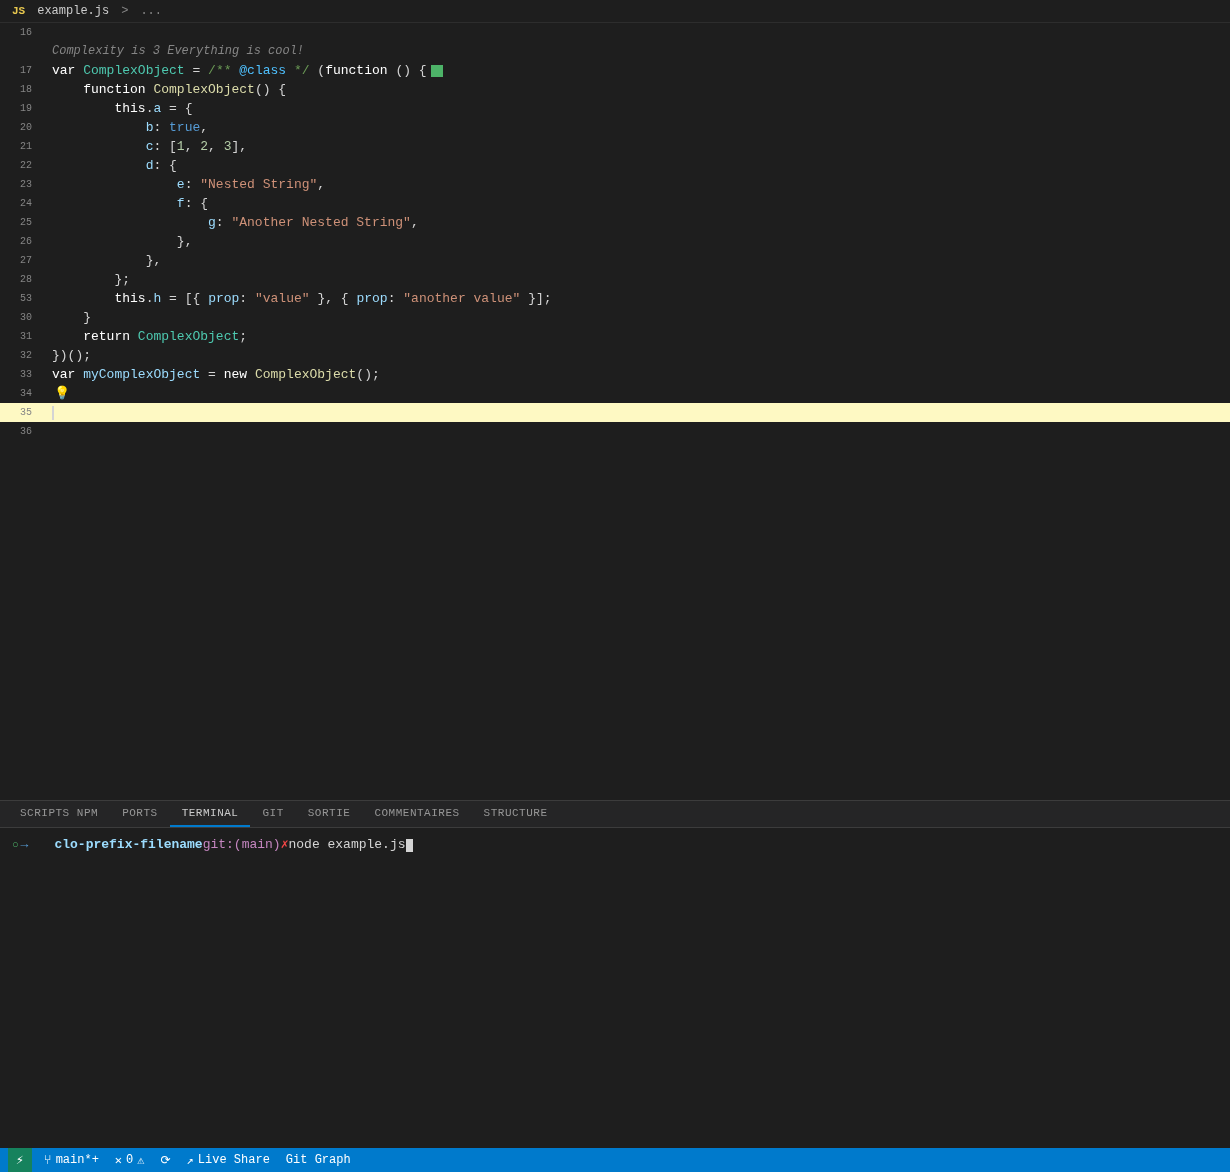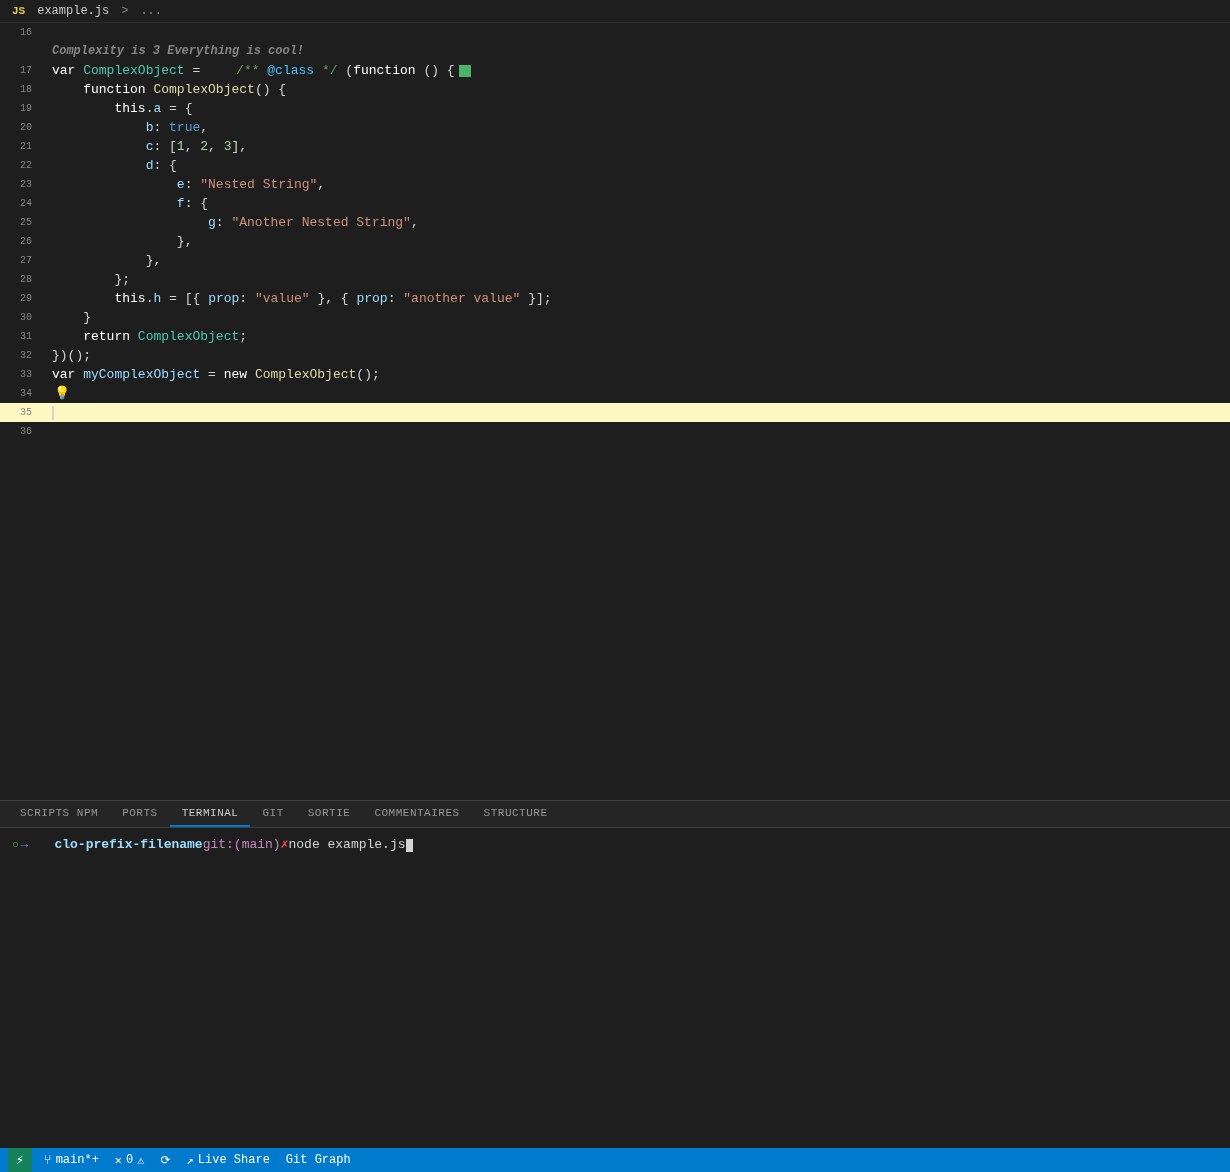--- a/index.html
+++ b/index.html
@@ -70,21 +70,21 @@
       line-height: 19px;
       font-size: 13px;
     }
 
     
     .kw { color: #ffffff; }        
     .fn { color: #dcdcaa; }        
     .cls { color: #4ec9b0; }       
     .str { color: #ce9178; }       
     .num { color: #b5cea8; }       
-    .cmt { color: #6a9955; margin-left: 28px; }       
+    .cmt { color: #6a9955; }       
     .prop { color: #9cdcfe; }      
     .op { color: #d4d4d4; }        
     .bool { color: #569cd6; }      
     .punc { color: #d4d4d4; }      
     .tag-blue { color: #4fc1ff; }
 
     .hint-icon {
       color: #e8c84f;
       font-size: 13px;
       line-height: 19px;
@@ -108,21 +108,20 @@
     }
     .info-line .line-number {
       color: #858585;
     }
     .info-text {
       color: #858585;
       font-style: italic;
       font-size: 12px;
       padding-left: 4px;
       line-height: 19px;
-      font-weight: bold;
     }
 
     
     .panel-bottom {
       background: #bef264;
       border-top: 1px solid #3c3c3c;
       flex-shrink: 0;
     }
 
     
@@ -316,21 +315,21 @@
       <div class="line-number">27</div>
       <div class="line-content">            <span class="punc">},</span></div>
     </div>
 
     <div class="code-line">
       <div class="line-number">28</div>
       <div class="line-content">        <span class="punc">};</span></div>
     </div>
 
     <div class="code-line">
-      <div class="line-number">29</div>
+      <div class="line-number">53</div>
       <div class="line-content">        <span class="kw">this</span><span class="punc">.</span><span class="prop">h</span> <span class="op">=</span> <span class="punc">[{</span> <span class="prop">prop</span><span class="punc">:</span> <span class="str">"value"</span> <span class="punc">},</span> <span class="punc">{</span> <span class="prop">prop</span><span class="punc">:</span> <span class="str">"another value"</span> <span class="punc">}];</span></div>
     </div>
 
     <div class="code-line">
       <div class="line-number">30</div>
       <div class="line-content">    <span class="punc">}</span></div>
     </div>
 
     <div class="code-line">
       <div class="line-number">31</div>

